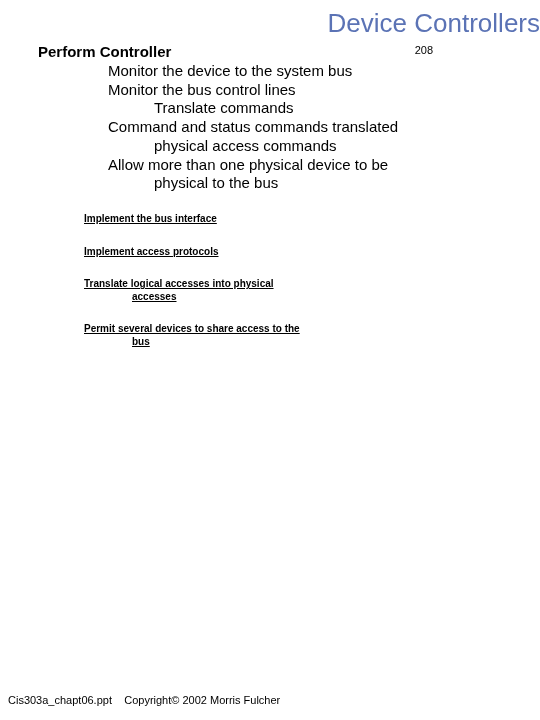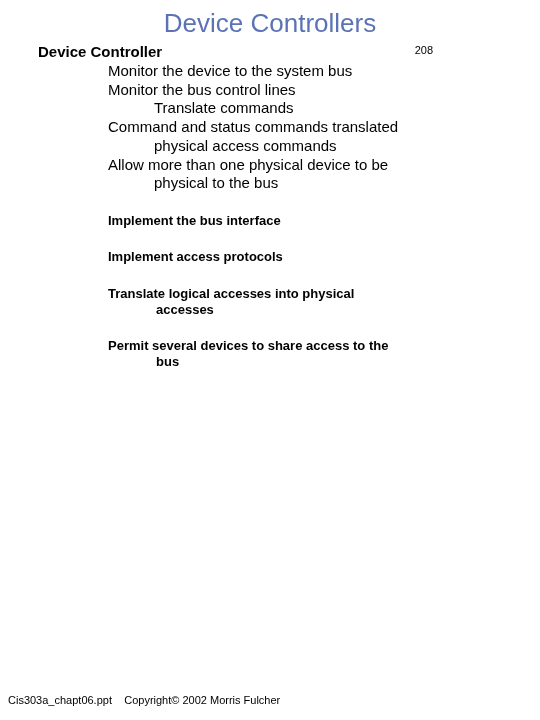--- a/index.html
+++ b/index.html
@@ -9,21 +9,21 @@
     height: 720px;
     font-family: Arial, Helvetica, sans-serif;
     background: #fff;
     position: relative;
     color: #000;
   }
   .title {
     color: #5b73b5;
     font-size: 26px;
     font-weight: 400;
-    text-align: center;
+    text-align: right;
     margin: 8px 0 4px 0;
   }
   .pagenum {
     position: absolute;
     top: 44px;
     right: 107px;
     font-size: 11px;
   }
   .content {
     margin-left: 38px;
@@ -34,24 +34,25 @@
   .heading {
     font-weight: bold;
   }
   .indent1 {
     margin-left: 70px;
   }
   .indent2 {
     margin-left: 116px;
   }
   .section2 {
-    margin-left: 108px;
-    font-size: 13px;
+    margin-left: 84px;
+    font-size: 10px;
     font-weight: bold;
     line-height: 1.25;
+    text-decoration: underline;
   }
   .section2 .sub {
     margin-left: 48px;
   }
   .gap {
     height: 20px;
   }
   .footer {
     position: absolute;
     bottom: 14px;
@@ -60,21 +61,21 @@
     color: #000;
   }
 </style>
 </head>
 <body>
 
 <div class="title">Device Controllers</div>
 <div class="pagenum">208</div>
 
 <div class="content">
-  <div class="heading">Device Controller</div>
+  <div class="heading">Perform Controller</div>
   <div class="indent1">Monitor the device to the system bus</div>
   <div class="indent1">Monitor the bus control lines</div>
   <div class="indent2">Translate commands</div>
   <div class="indent1">Command and status commands translated</div>
   <div class="indent2">physical access commands</div>
   <div class="indent1">Allow more than one physical device to be</div>
   <div class="indent2">physical to the bus</div>
 </div>
 
 <div class="gap"></div>

